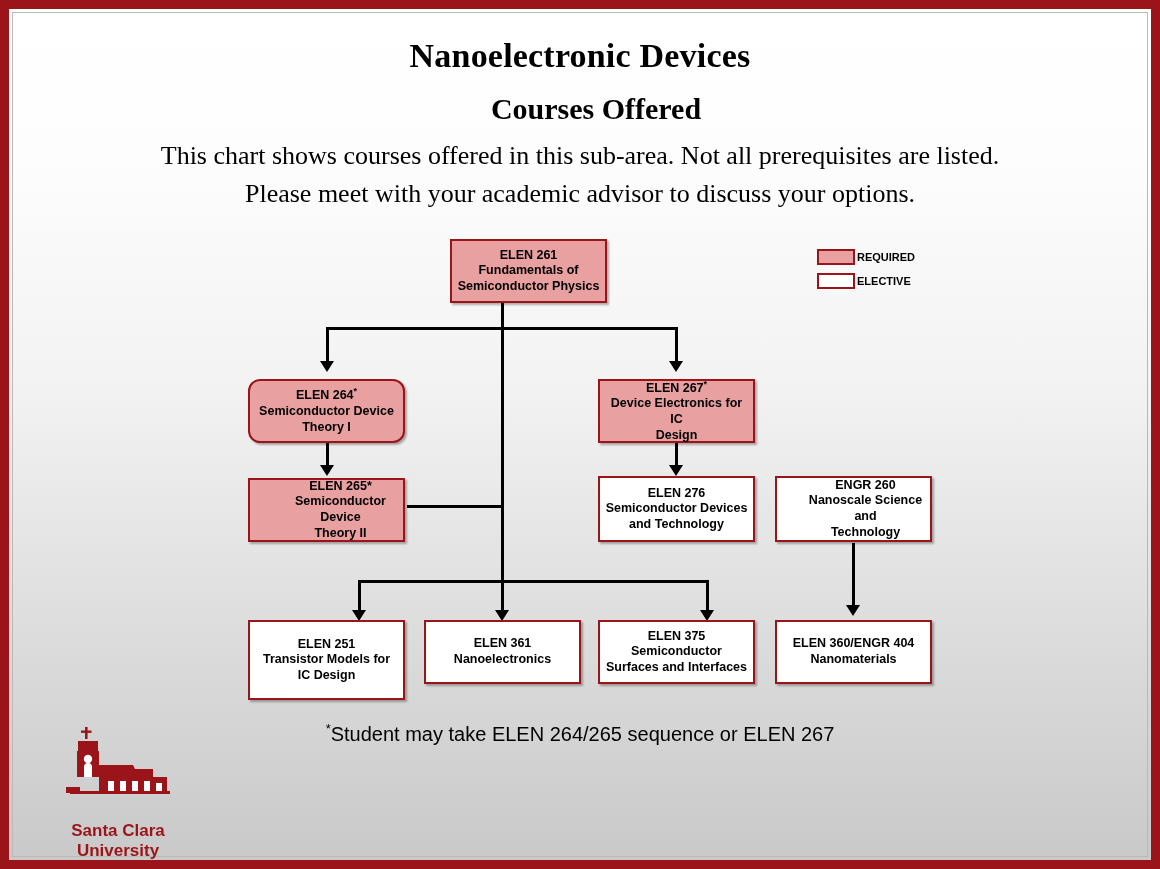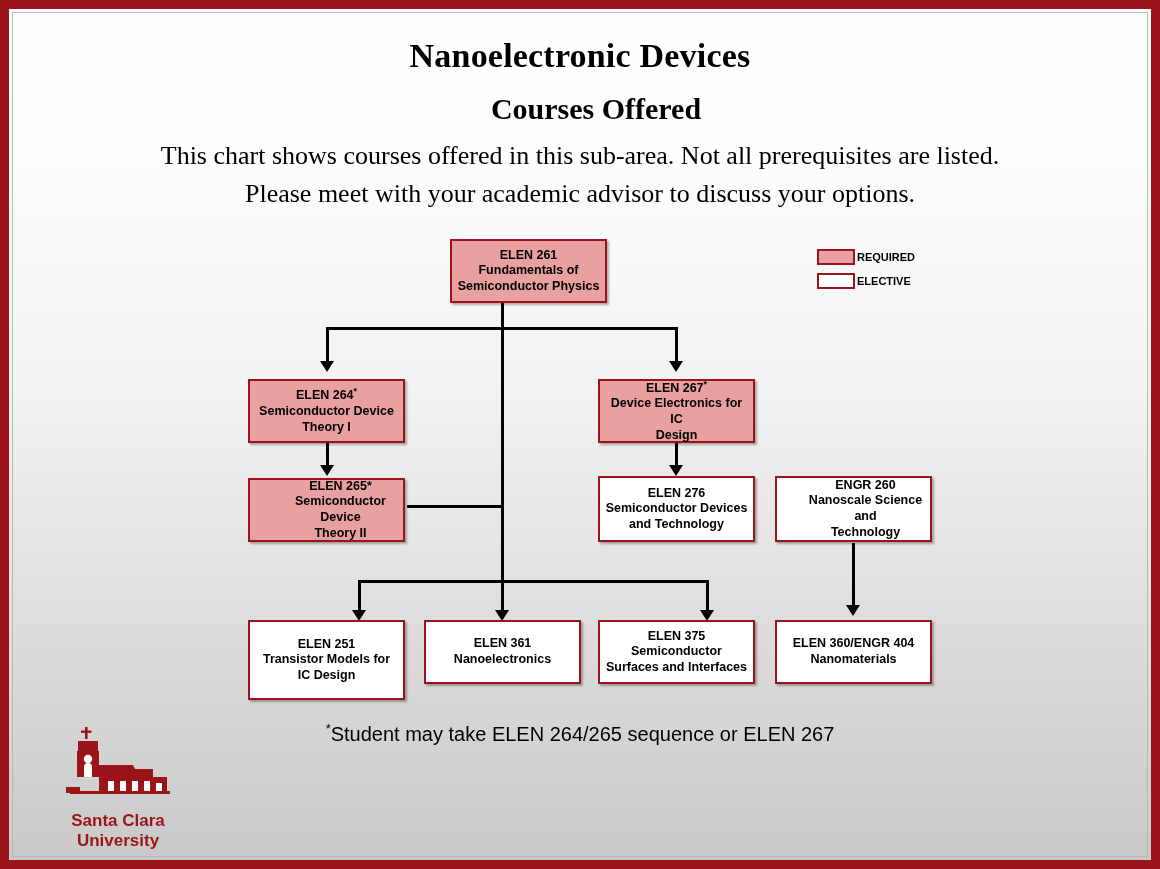--- a/index.html
+++ b/index.html
@@ -131,21 +131,21 @@
 
   
   .logo {
     position: absolute;
     left: 44px;
     top: 716px;
     width: 130px;
     text-align: center;
   }
   .logo-name {
-    margin-top: 2px;
+    margin-top: 12px;
     font-weight: bold;
     font-size: 17px;
     color: #9a1419;
     line-height: 1.15;
   }
 </style>
 </head>
 <body>
 
 <div class="page">
@@ -201,21 +201,21 @@
   <div class="arrow" style="left:837px; top:596px;"></div>
 
   <div class="node required" style="left:415px; top:230px; width:157px; height:64px;margin-left:26px;">
     <div class="lines">
       <div>ELEN 261</div>
       <div>Fundamentals of</div>
       <div>Semiconductor Physics</div>
     </div>
   </div>
 
-  <div class="node required" style="left:239px; top:370px; width:157px; height:64px;">
+  <div class="node required" style="left:239px; top:370px; width:157px; height:64px;border-radius:12px;">
     <div class="lines">
       <div><span>ELEN 264</span><span class="star">*</span></div>
       <div>Semiconductor Device</div>
       <div>Theory I</div>
     </div>
   </div>
 
   <div class="node required" style="left:589px; top:370px; width:157px; height:64px;">
     <div class="lines">
       <div><span>ELEN 267</span><span class="star">*</span></div>

